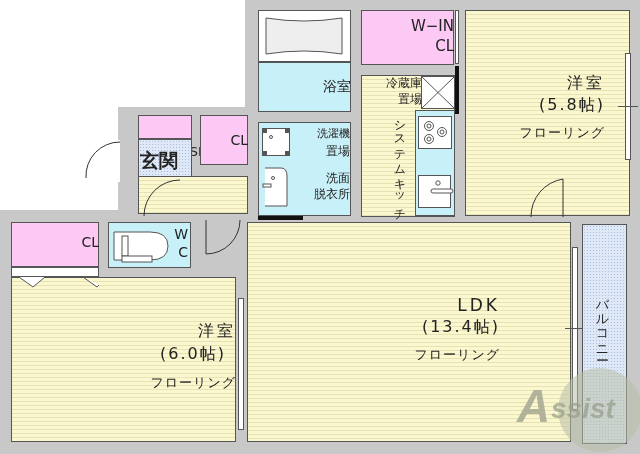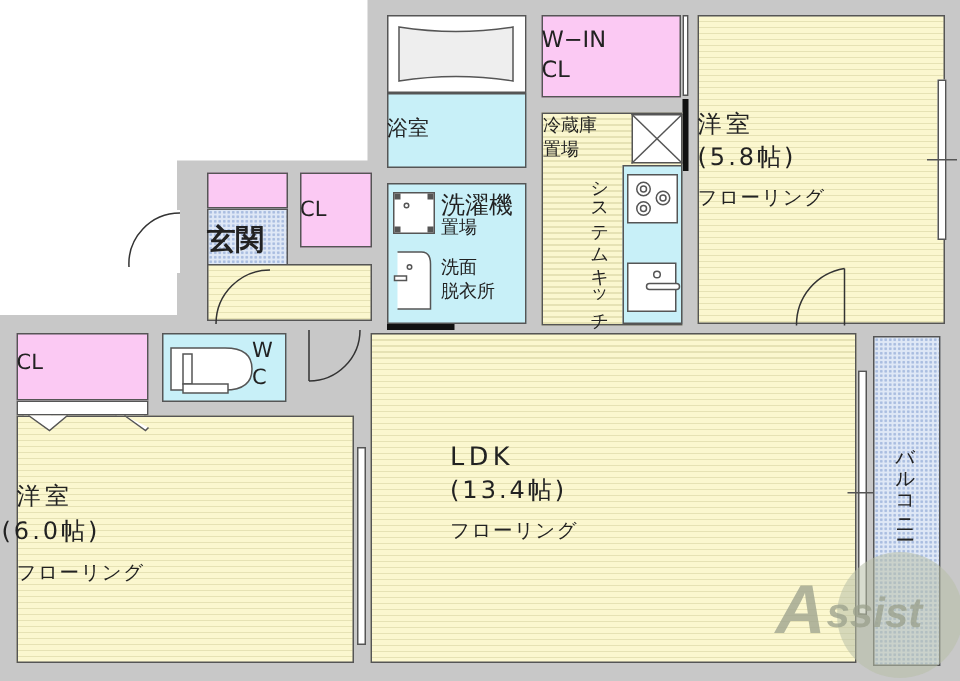--- a/index.html
+++ b/index.html
@@ -3,21 +3,21 @@
 <meta charset="utf-8">
 <style>
   html,body{margin:0;padding:0;background:#ffffff;}
   body{width:640px;height:454px;position:relative;overflow:hidden;font-family:"DejaVu Sans",sans-serif;color:#222;}
   .abs{position:absolute;box-sizing:border-box;}
   .wall{background:#c8c8c8;}
   .floor{background-color:#fbf7cf;background-image:repeating-linear-gradient(to bottom,#fbf7cf 0px,#fbf7cf 3px,#e6e2b4 3px,#e6e2b4 4px);border:1px solid #555;}
   .pink{background:#fbc9f3;border:1px solid #555;}
   .blue{background:#c8f0f8;border:1px solid #555;}
   .tile{background-color:#dfe8f6;background-image:radial-gradient(#a9bde0 0.8px,transparent 1px);background-size:3px 3px;border:1px solid #555;}
-  .label{position:absolute;text-align:left;line-height:1.15;white-space:nowrap;}
+  .label{position:absolute;text-align:right;line-height:1.15;white-space:nowrap;}
   .vtext{writing-mode:vertical-rl;text-orientation:upright;letter-spacing:1px;}
   .win{background:#fff;border:1px solid #555;}
   .blk{background:#111;}
   svg{position:absolute;overflow:visible;}
 </style>
 </head>
 <body>
 
 <div class="abs wall" style="left:245px;top:0;width:395px;height:215px;"></div>
 <div class="abs wall" style="left:0;top:210px;width:640px;height:244px;"></div>
@@ -89,21 +89,21 @@
 
 <div class="abs blue" style="left:258px;top:122px;width:93px;height:94px;"></div>
 <svg style="left:262px;top:128px;" width="30" height="30">
   <rect x="0.5" y="0.5" width="27" height="27" fill="#fff" stroke="#555"></rect>
   <rect x="1" y="1" width="4" height="4" fill="#555"></rect>
   <rect x="23" y="1" width="4" height="4" fill="#555"></rect>
   <rect x="1" y="23" width="4" height="4" fill="#555"></rect>
   <rect x="23" y="23" width="4" height="4" fill="#555"></rect>
   <circle cx="9" cy="9" r="1.5" fill="none" stroke="#555"></circle>
 </svg>
-<div class="label" style="left:294px;top:128px;width:56px;font-size:16px;">洗濯機</div>
+<div class="label" style="left:294px;top:128px;width:56px;font-size:11px;">洗濯機</div>
 <div class="label" style="left:294px;top:145px;width:56px;font-size:12px;">置場</div>
 <svg style="left:261px;top:166px;" width="30" height="44">
   <path d="M4 2 L20 2 Q26 2 26 10 L26 40 L4 40" fill="#fff" stroke="#555"></path>
   <circle cx="12" cy="12" r="1.5" fill="none" stroke="#555"></circle>
   <rect x="2" y="18" width="8" height="3" fill="#fff" stroke="#555"></rect>
 </svg>
 <div class="label" style="left:294px;top:172px;width:56px;font-size:12px;">洗面</div>
 <div class="label" style="left:294px;top:188px;width:56px;font-size:12px;">脱衣所</div>
 <div class="abs blk" style="left:258px;top:216px;width:45px;height:4px;"></div>
 

